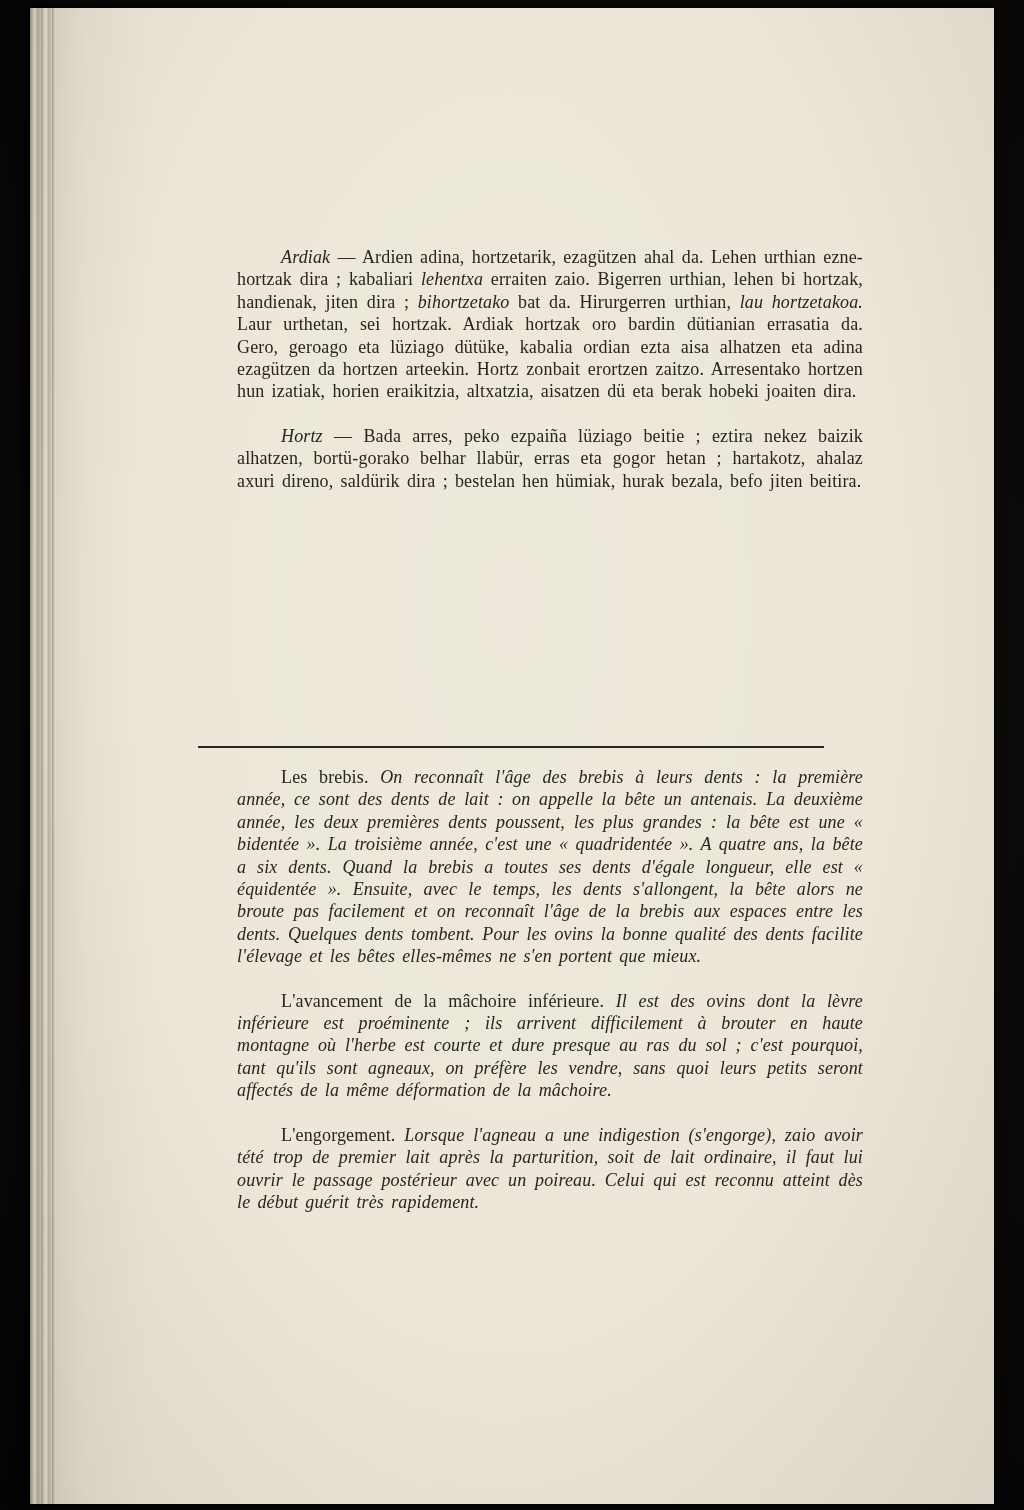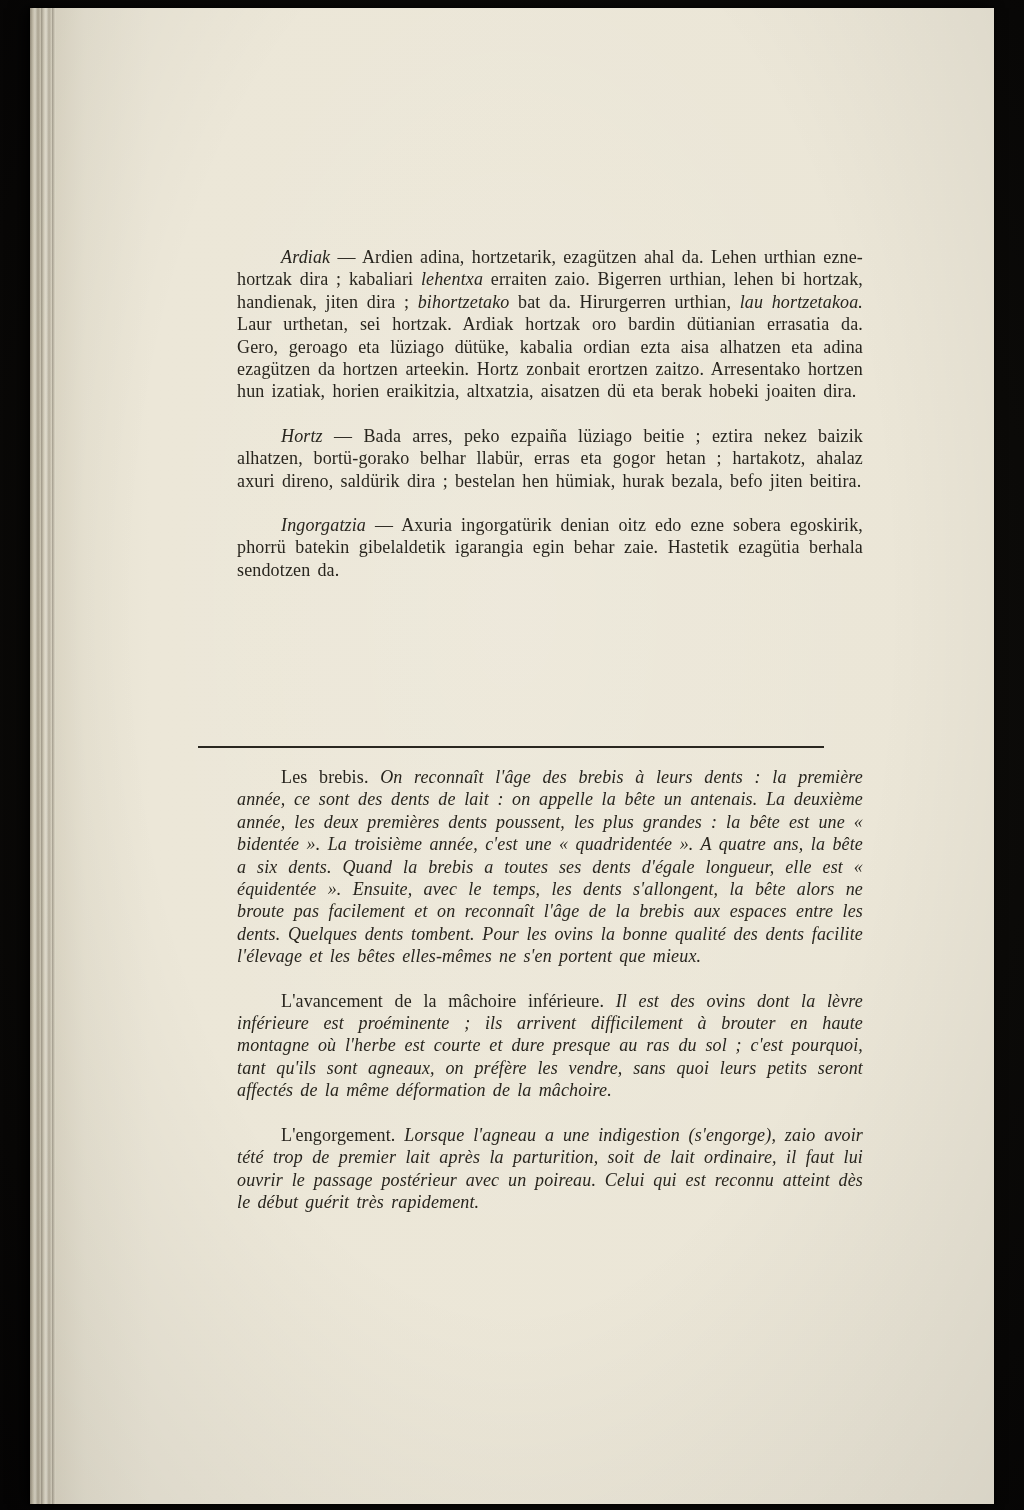--- a/index.html
+++ b/index.html
@@ -82,21 +82,20 @@
 <body>
 
 <div class="scan">
   <div class="page">
     <div class="page-edges"></div>
 
 
     <div class="textcol" id="basque-block">
         <p class="para"><em>Ardiak</em><span> — Ardien adina, hortzetarik, ezagützen ahal da. Lehen urthian ezne-hortzak dira ; kabaliari </span><em>lehentxa</em><span> erraiten zaio. Bigerren urthian, lehen bi hortzak, handienak, jiten dira ; </span><em>bihortzetako</em><span> bat da. Hirurgerren urthian, </span><em>lau hortzetakoa.</em><span> Laur urthetan, sei hortzak. Ardiak hortzak oro bardin dütianian errasatia da. Gero, geroago eta lüziago dütüke, kabalia ordian ezta aisa alhatzen eta adina ezagützen da hortzen arteekin. Hortz zonbait erortzen zaitzo. Arresentako hortzen hun izatiak, horien eraikitzia, altxatzia, aisatzen dü eta berak hobeki joaiten dira.</span></p>
         <p class="para"><em>Hortz</em><span> — Bada arres, peko ezpaiña lüziago beitie ; eztira nekez baizik alhatzen, bortü-gorako belhar llabür, erras eta gogor hetan ; hartakotz, ahalaz axuri direno, saldürik dira ; bestelan hen hümiak, hurak bezala, befo jiten beitira.</span></p>
-        <p class="para"><em>Ingorgatzia</em><span> — Axuria ingorgatürik denian oitz edo ezne sobera egoskirik, phorrü batekin gibelaldetik igarangia egin behar zaie. Hastetik ezagütia berhala sendotzen da.</span></p>
       </div>
 
     <div class="rule"></div>
 
     <div class="textcol" id="french-block">
         <p class="para"><span>Les brebis. </span><em>On reconnaît l'âge des brebis à leurs dents : la première année, ce sont des dents de lait : on appelle la bête un antenais. La deuxième année, les deux premières dents poussent, les plus grandes : la bête est une « bidentée ». La troisième année, c'est une « quadridentée ». A quatre ans, la bête a six dents. Quand la brebis a toutes ses dents d'égale longueur, elle est « équidentée ». Ensuite, avec le temps, les dents s'allongent, la bête alors ne broute pas facilement et on reconnaît l'âge de la brebis aux espaces entre les dents. Quelques dents tombent. Pour les ovins la bonne qualité des dents facilite l'élevage et les bêtes elles-mêmes ne s'en portent que mieux.</em></p>
         <p class="para"><span>L'avancement de la mâchoire inférieure. </span><em>Il est des ovins dont la lèvre inférieure est proéminente ; ils arrivent difficilement à brouter en haute montagne où l'herbe est courte et dure presque au ras du sol ; c'est pourquoi, tant qu'ils sont agneaux, on préfère les vendre, sans quoi leurs petits seront affectés de la même déformation de la mâchoire.</em></p>
         <p class="para"><span>L'engorgement. </span><em>Lorsque l'agneau a une indigestion (s'engorge), zaio avoir tété trop de premier lait après la parturition, soit de lait ordinaire, il faut lui ouvrir le passage postérieur avec un poireau. Celui qui est reconnu atteint dès le début guérit très rapidement.</em></p>
       </div>
   </div>

